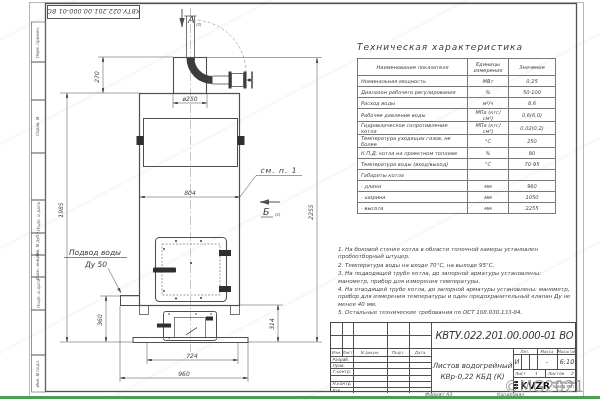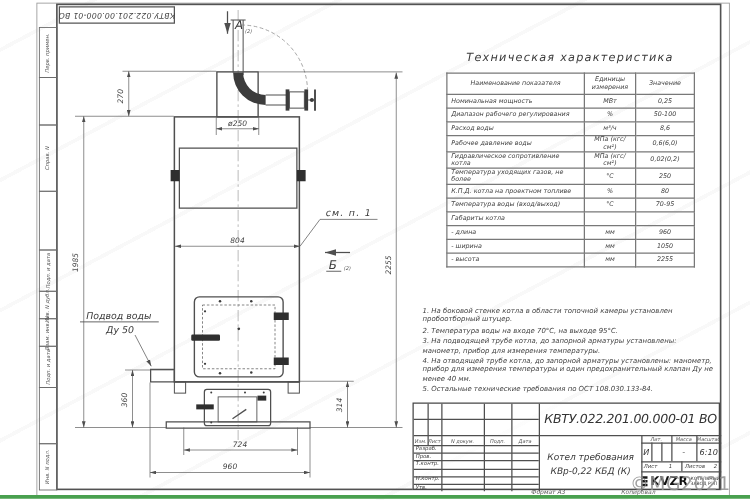--- a/index.html
+++ b/index.html
@@ -9,21 +9,21 @@
   svg text{font-family:"DejaVu Sans",sans-serif}
   .ln{position:absolute;background:#4f4f4f}
   
   #topnum{position:absolute;left:47px;top:5px;width:93px;height:14px;border:1px solid #555;
     display:flex;align-items:center;justify-content:center;transform:rotate(180deg);
     font:italic 6.2px "DejaVu Sans",sans-serif;letter-spacing:.2px;white-space:nowrap;color:#444;background:#fff}
   
   .mbox{position:absolute;left:31px;width:14px;display:flex;align-items:center;justify-content:center;overflow:visible}
   .mbox span{transform:rotate(-90deg);font:italic 4.2px "DejaVu Sans",sans-serif;white-space:nowrap;color:#555}
   
-  #techtitle{position:absolute;left:357px;top:42px;width:198px;text-align:center;
+  #techtitle{position:absolute;left:357px;top:42px;width:198px;text-align:left;
     font:italic 9px "DejaVu Sans",sans-serif;letter-spacing:1px;color:#3a3a3a;white-space:nowrap}
   #tech{position:absolute;left:357px;top:58px;border-collapse:collapse;table-layout:fixed;background:transparent}
   #tech td,#tech th{border:1px solid #787878;font:italic 5.1px "DejaVu Sans",sans-serif;color:#3f3f3f;
     padding:0 3px;height:11px;font-weight:normal}
   #tech th{text-align:center;vertical-align:middle;height:17px}
   #tech td.c1{width:110px;text-align:left}
   #tech td.c2,#tech th.c2{width:41px;text-align:center}
   #tech td.c3,#tech th.c3{width:47px;text-align:center}
   
   #notes{position:absolute;left:338px;top:246px;width:233px;font:italic 5.55px "DejaVu Sans",sans-serif;
@@ -339,21 +339,21 @@
         <div class="tbl" style="left: 1.5px; top: 33.8px;">Разраб.</div>
         <div class="tbl" style="left: 1.5px; top: 39.97px;">Пров.</div>
         <div class="tbl" style="left: 1.5px; top: 46.14px;">Т.контр.</div>
         <div class="tbl" style="left: 1.5px; top: 52.31px;"></div>
         <div class="tbl" style="left: 1.5px; top: 58.48px;">Н.контр.</div>
         <div class="tbl" style="left: 1.5px; top: 64.65px;">Утв.</div>
       </div>
 
     <div id="docnum">КВТУ.022.201.00.000-01 ВО</div>
     <div id="namecell">
-      <span>Котел требования</span>
+      <span>Листов водогрейный</span>
       <span>КВр-0,22 КБД (К)</span>
     </div>
 
     <div class="hdrsmall" style="left:182px;top:26px;width:24px">Лит.</div>
     <div class="hdrsmall" style="left:206px;top:26px;width:20px">Масса</div>
     <div class="hdrsmall" style="left:226px;top:26px;width:20px">Масштаб</div>
     <div class="val" style="left:182px;top:31px;width:8px;height:15px">И</div>
     <div class="val" style="left:206px;top:31px;width:20px;height:15px">-</div>
     <div class="val" style="left:226px;top:31px;width:20px;height:15px">6:10</div>
 

